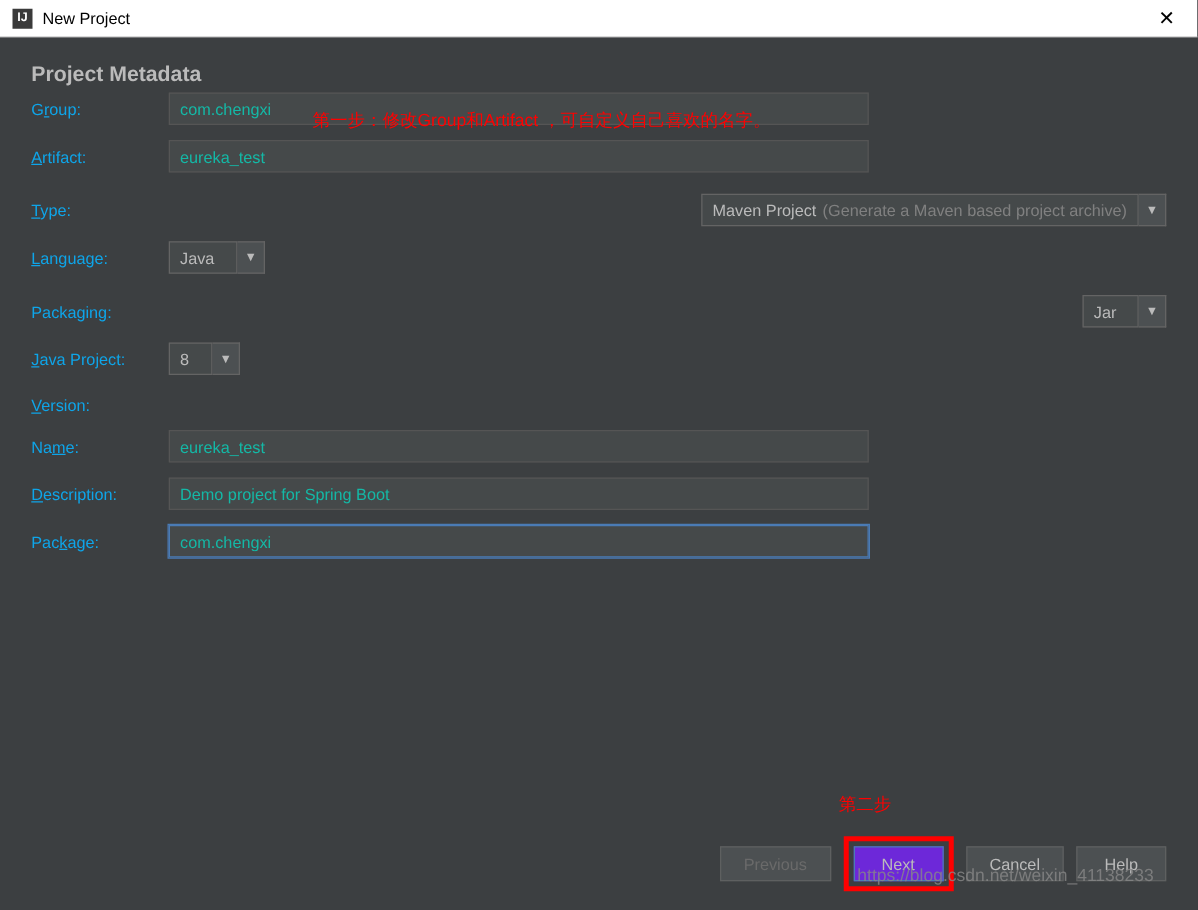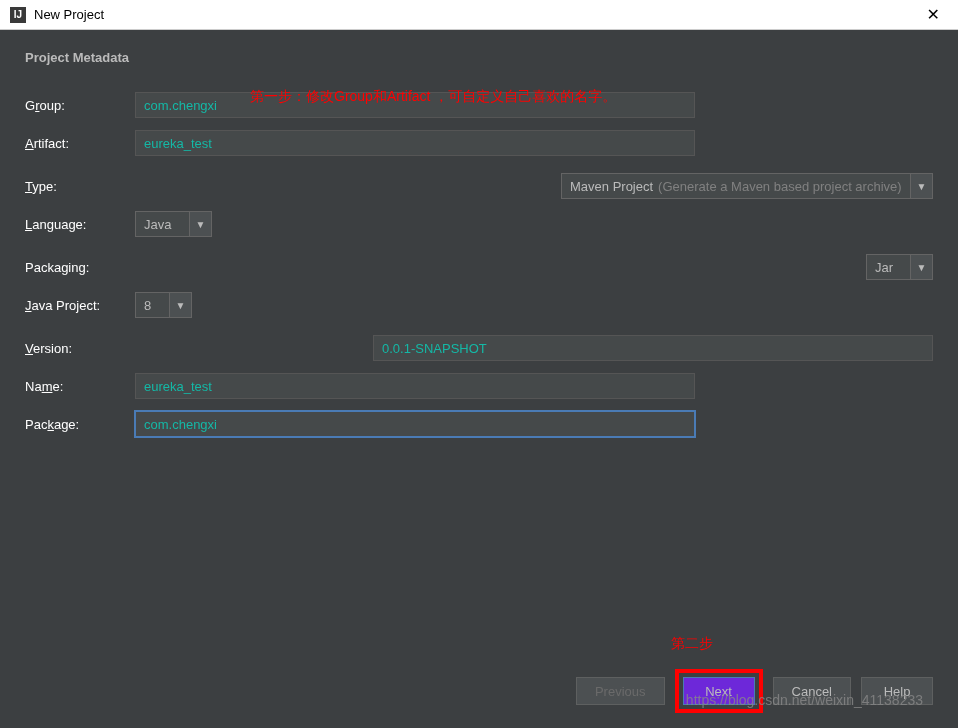--- a/index.html
+++ b/index.html
@@ -51,35 +51,35 @@
       background: #3c3f41;
       padding: 20px 25px;
       height: calc(100% - 30px);
       display: flex;
       flex-direction: column;
       position: relative;
     }
     .section-header {
       color: #bbbbbb;
       font-weight: bold;
-      font-size: 13px;
-      margin-bottom: 27px;
+      font-size: 17px;
+      margin-bottom: 4px;
     }
     .form-row {
       display: flex;
       align-items: center;
       margin-bottom: 12px;
     }
     .form-row.gap {
       margin-top: 5px;
       justify-content: space-between;
     }
     .form-label {
       width: 110px;
-      color: #ffffff;
+      color: #0ea5e9;
       font-size: 13px;
     }
     .form-label .u {
       text-decoration: underline;
     }
     .text-input {
       flex: 1;
       max-width: 560px;
       background: #45494a;
       border: 1px solid #555555;
@@ -250,28 +250,31 @@
     <div class="select-wrap">
       <div class="select-box select-tiny">
           <span>8</span>
         </div>
       <div class="select-arrow">▼</div>
     </div>
   </div>
 
   <div class="form-row gap">
     <div class="form-label"><span></span><span class="u">V</span><span>ersion:</span></div>
-    <input class="text-input" value="0.0.1-SNAPSHOT" style="">
   </div>
 
   <div class="form-row">
     <div class="form-label"><span>Na</span><span class="u">m</span><span>e:</span></div>
     <input class="text-input" value="eureka_test" style="">
   </div>
 
+  <div class="form-row">
+    <div class="form-label"><span></span><span class="u">D</span><span>escription:</span></div>
+    <input class="text-input" value="Demo project for Spring Boot" style="">
+  </div>
 
   <div class="form-row">
     <div class="form-label"><span>Pac</span><span class="u">k</span><span>age:</span></div>
     <input class="text-input focused" value="com.chengxi" style="">
   </div>
 
   <div class="annotation-2">第二步</div>
 
   <div class="button-bar">
     <div class="btn disabled">Previous</div>

